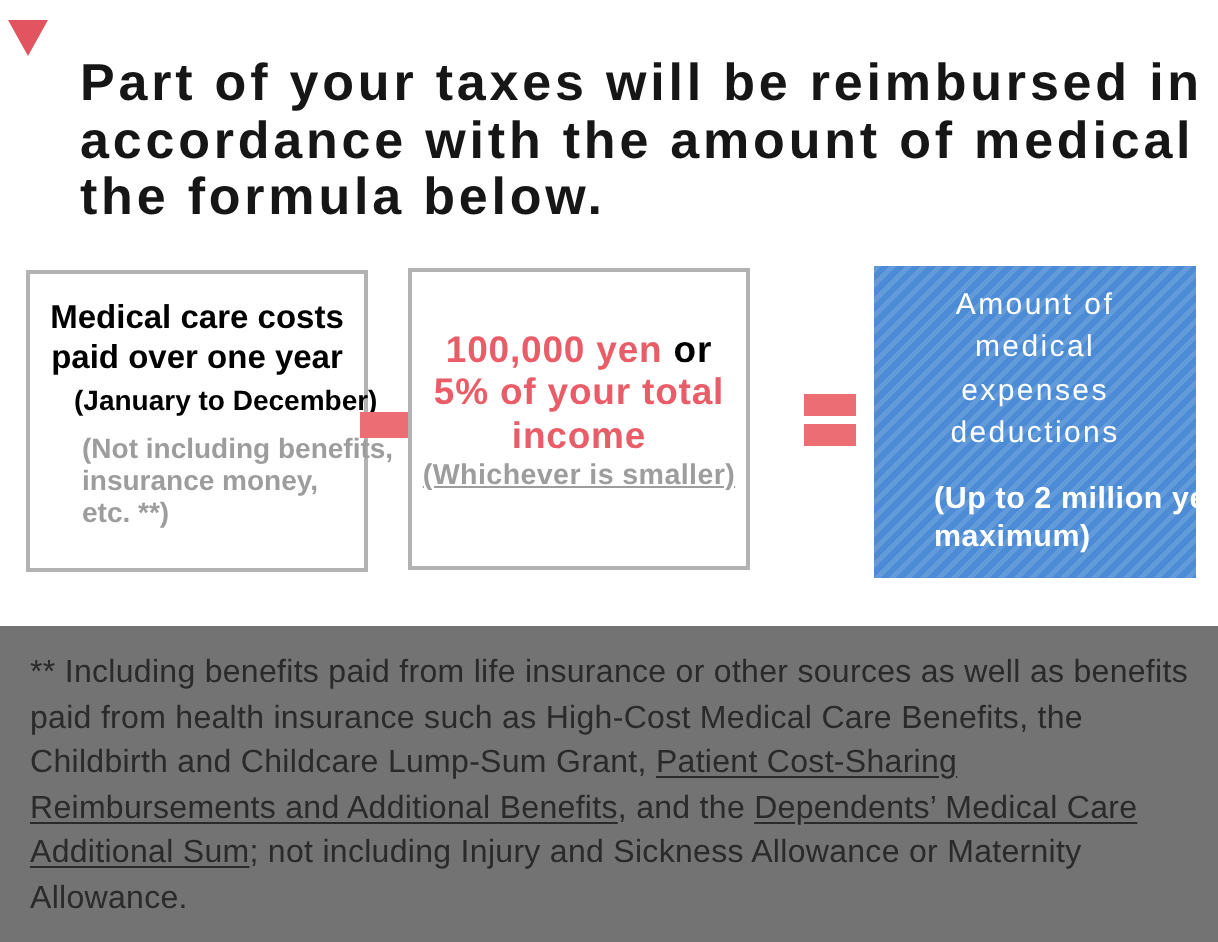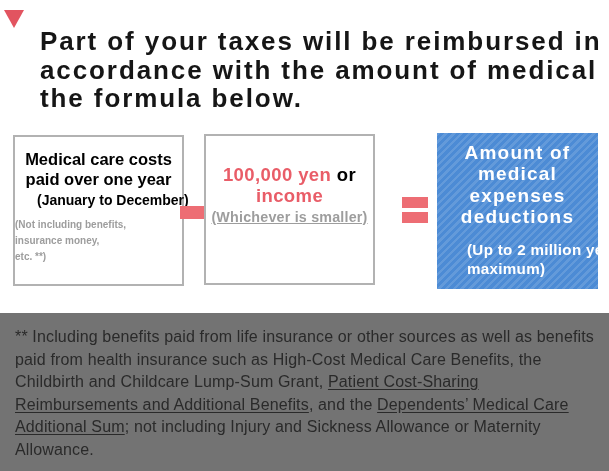--- a/index.html
+++ b/index.html
@@ -12,41 +12,41 @@
        border-top:18px solid #e25460;}
   .h-lines{position:absolute;left:40px;top:3px;margin-top:24px;}
   .h-line{font-size:26px;line-height:28.7px;font-weight:bold;color:#161616;
           letter-spacing:1.9px;white-space:nowrap;}
 
   
   .box{position:absolute;background:#ffffff;border:2px solid #b2b2b2;box-sizing:border-box;}
   .box1{left:13px;top:135px;width:171px;height:151px;text-align:center;padding-top:12px;}
   .b1-title div{font-size:16.5px;font-weight:bold;line-height:20px;color:#000;white-space:nowrap;}
   .b1-sub{font-size:14px;font-weight:bold;line-height:18px;margin-top:2px;color:#000;white-space:nowrap;padding-left:22px;}
-  .b1-note{margin:8px 0 0 0;text-align:left;color:#9d9d9d;font-weight:bold;
-           font-size:10px;line-height:15.8px;}
+  .b1-note{margin:8px 0 0 26px;text-align:left;color:#9d9d9d;font-weight:bold;
+           font-size:14px;line-height:15.8px;}
   .b1-note div{white-space:nowrap;}
 
   .minus{position:absolute;left:180px;top:206px;width:27px;height:13px;background:#ed6d74;}
   .equals{position:absolute;left:402px;top:197px;}
   .equals .bar{width:26px;height:11px;background:#ed6d74;margin-bottom:4px;}
 
   .box2{left:204px;top:134px;width:171px;height:151px;text-align:center;padding-top:28px;}
   .b2-line{font-size:18.5px;font-weight:bold;line-height:21.3px;letter-spacing:0.4px;white-space:nowrap;}
   .red{color:#e95d68;}
   .blk{color:#000000;}
   .b2-note{margin-top:2px;font-size:14.3px;font-weight:bold;color:#9d9d9d;
            letter-spacing:0.2px;white-space:nowrap;text-decoration:underline;}
 
   .box3{left:437px;top:133px;width:161px;height:156px;border:none;color:#ffffff;
         text-align:center;padding-top:9px;background-color:#4c8bd5;
         background-image:repeating-linear-gradient(135deg,
           rgba(255,255,255,0.13) 0px, rgba(255,255,255,0.13) 2.5px,
           rgba(255,255,255,0) 2.5px, rgba(255,255,255,0) 5.5px);}
-  .b3-title div{font-size:19px;font-weight:bold;line-height:21.3px;
+  .b3-title div{font-size:15px;font-weight:normal;line-height:21.3px;
                 letter-spacing:1.2px;white-space:nowrap;}
   .b3-note{margin:14px 0 0 10px;text-align:left;font-size:15.2px;font-weight:bold;
            line-height:18.8px;letter-spacing:0.3px;}
   .b3-note div{white-space:nowrap;margin-left:20px;}
 
   
   .footnote{position:absolute;left:0;top:313px;width:609px;height:158px;background:#737373;}
   .fn-text{position:absolute;left:15px;top:13px;color:#2a2a2a;font-size:16px;
            line-height:22.5px;letter-spacing:0.15px;}
   .fn-line{white-space:nowrap;}
@@ -76,20 +76,21 @@
       <div>(Not including benefits,</div>
       <div>insurance money,</div>
       <div>etc. **)</div>
     </div>
   </div>
 
   <div class="minus"></div>
 
   <div class="box box2">
     <div class="b2-line"><span class="red">100,000 yen </span><span class="blk">or</span></div>
+    <div class="b2-line red">5% of your total</div>
     <div class="b2-line red">income</div>
     <div class="b2-note">(Whichever is smaller)</div>
   </div>
 
   <div class="equals">
     <div class="bar"></div>
     <div class="bar"></div>
   </div>
 
   <div class="box box3">

